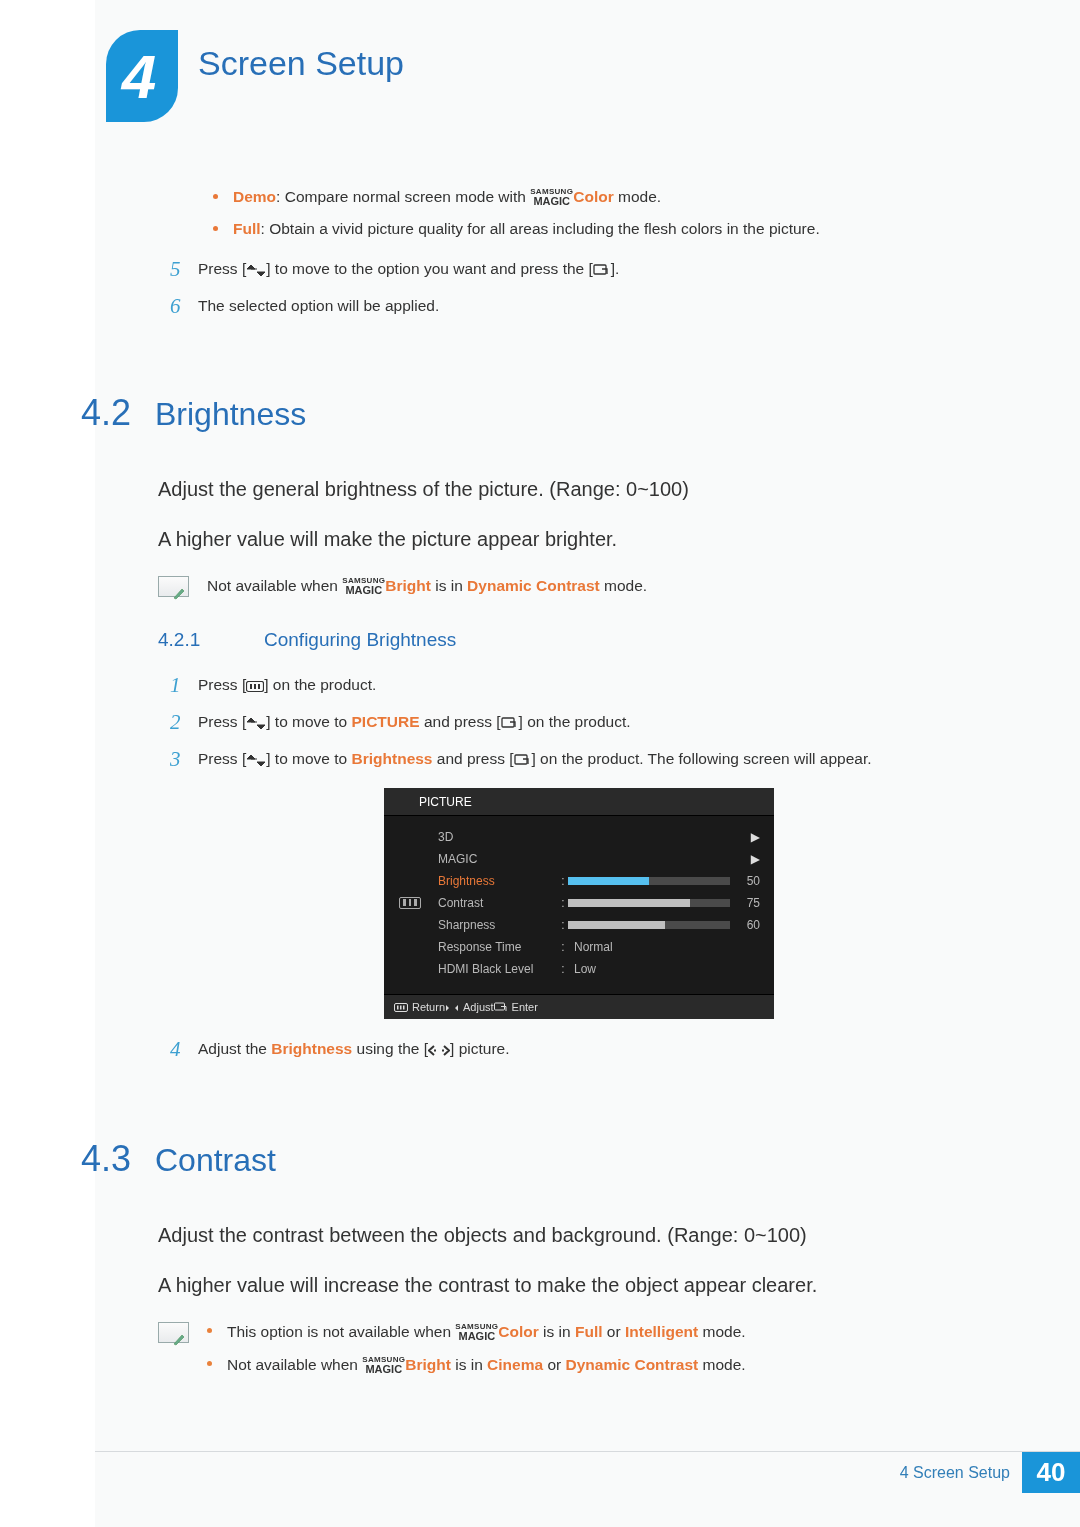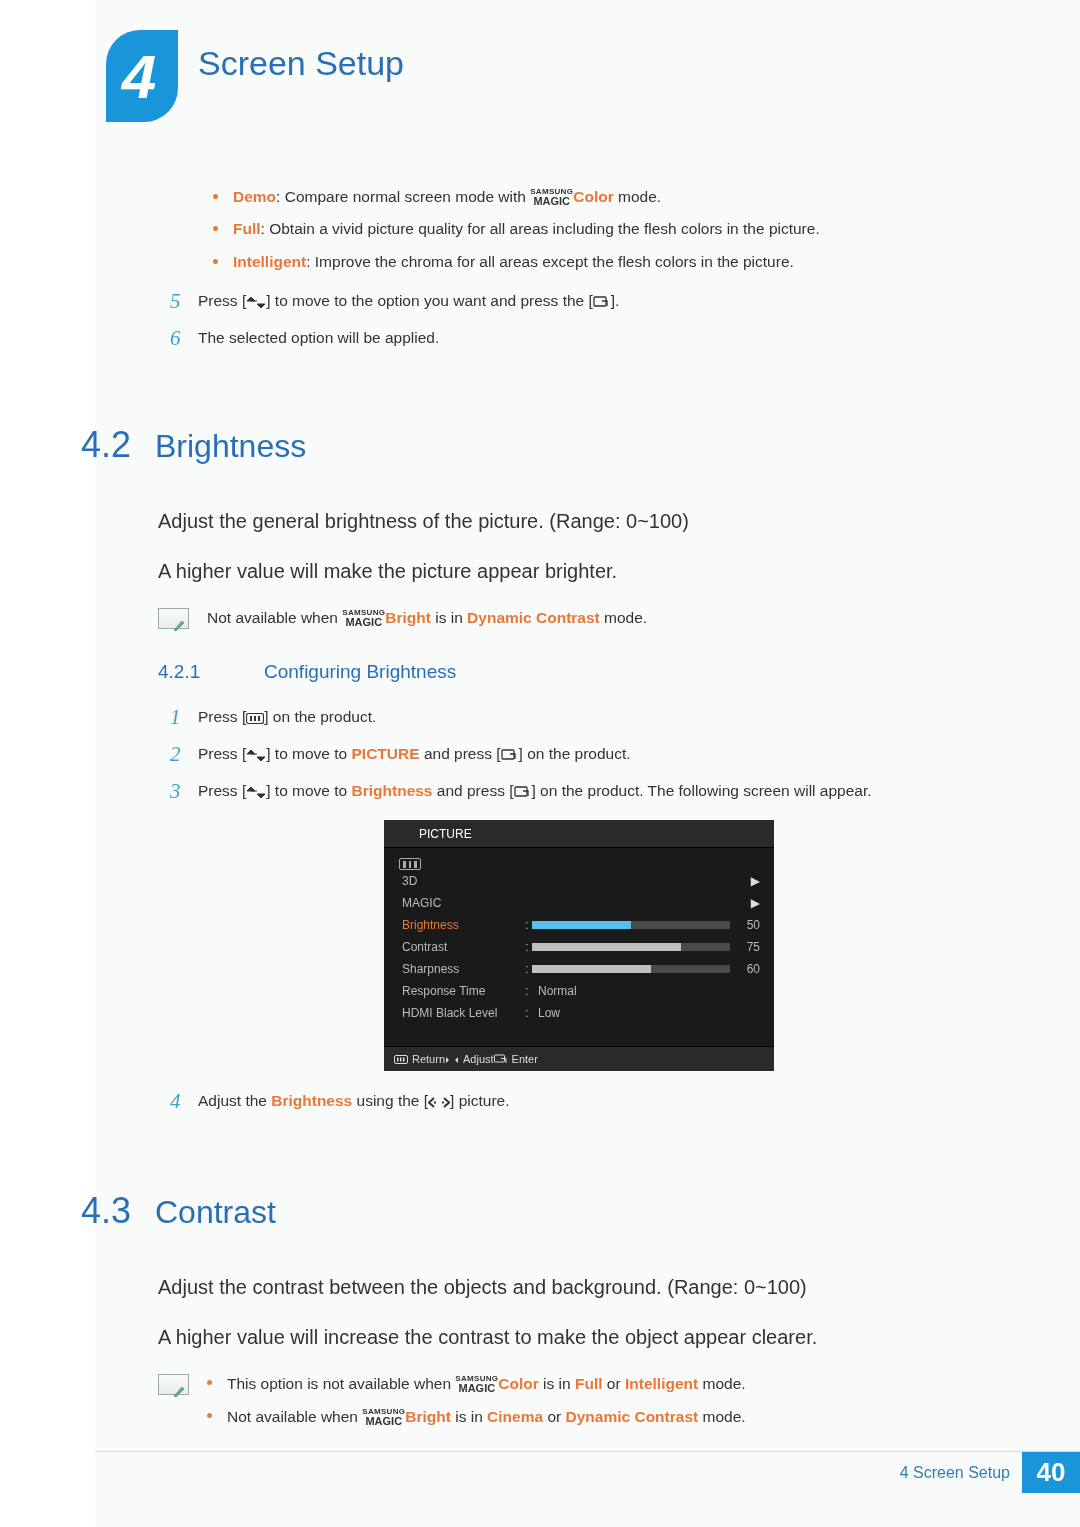--- a/index.html
+++ b/index.html
@@ -176,22 +176,21 @@
   }
   .osd-title {
     color: #fff;
     font-size: 12px;
     padding: 7px 8px 6px 35px;
     border-bottom: 1px solid #000;
     background: #2a2a2a;
   }
   .osd-body {
     display: flex;
-    padding: 10px 14px 22px 8px;
-    flex-direction: column;
+    padding: 10px 14px 14px 8px;
   }
   .osd-left {
     width: 36px;
     display: flex;
     align-items: center;
     justify-content: center;
   }
   .osd-menu-icon {
     width: 22px; height: 12px; border:1px solid #aaa; border-radius:2px; display:flex; justify-content:space-evenly; align-items:center;
   }
@@ -289,23 +288,20 @@
 <div class="chapter-title">Screen Setup</div>
 
 <div class="content">
 
   <ul class="bullet-list">
     <li>
       <span class="highlight">Demo</span><span>: Compare normal screen mode with </span><span class="magic-logo"><span class="top">SAMSUNG</span><span class="bot">MAGIC</span></span><span class="highlight">Color</span><span> mode.</span>
     </li>
     <li>
       <span class="highlight">Full</span><span>: Obtain a vivid picture quality for all areas including the flesh colors in the picture.</span>
-    </li>
-    <li>
-      <span class="highlight">Intelligent</span><span>: Improve the chroma for all areas except the flesh colors in the picture.</span>
     </li>
   </ul>
 
   <div class="step">
     <span class="step-num">5</span>
     <span class="step-txt">
       <span>Press [</span><span class="inline-icon"><svg width="20" height="13">
             <path d="M5 1 L9 5 L1 5 Z M11 5 L5 5 M15 12 L11 8 L19 8 Z" fill="#333" stroke="#333" stroke-width="1"></path>
           </svg></span><span>] to move to the option you want and press the [</span><span class="inline-icon"><svg width="18" height="14">
             <rect x="1" y="2" width="12" height="9" rx="1" fill="none" stroke="#333" stroke-width="1.3"></rect>

